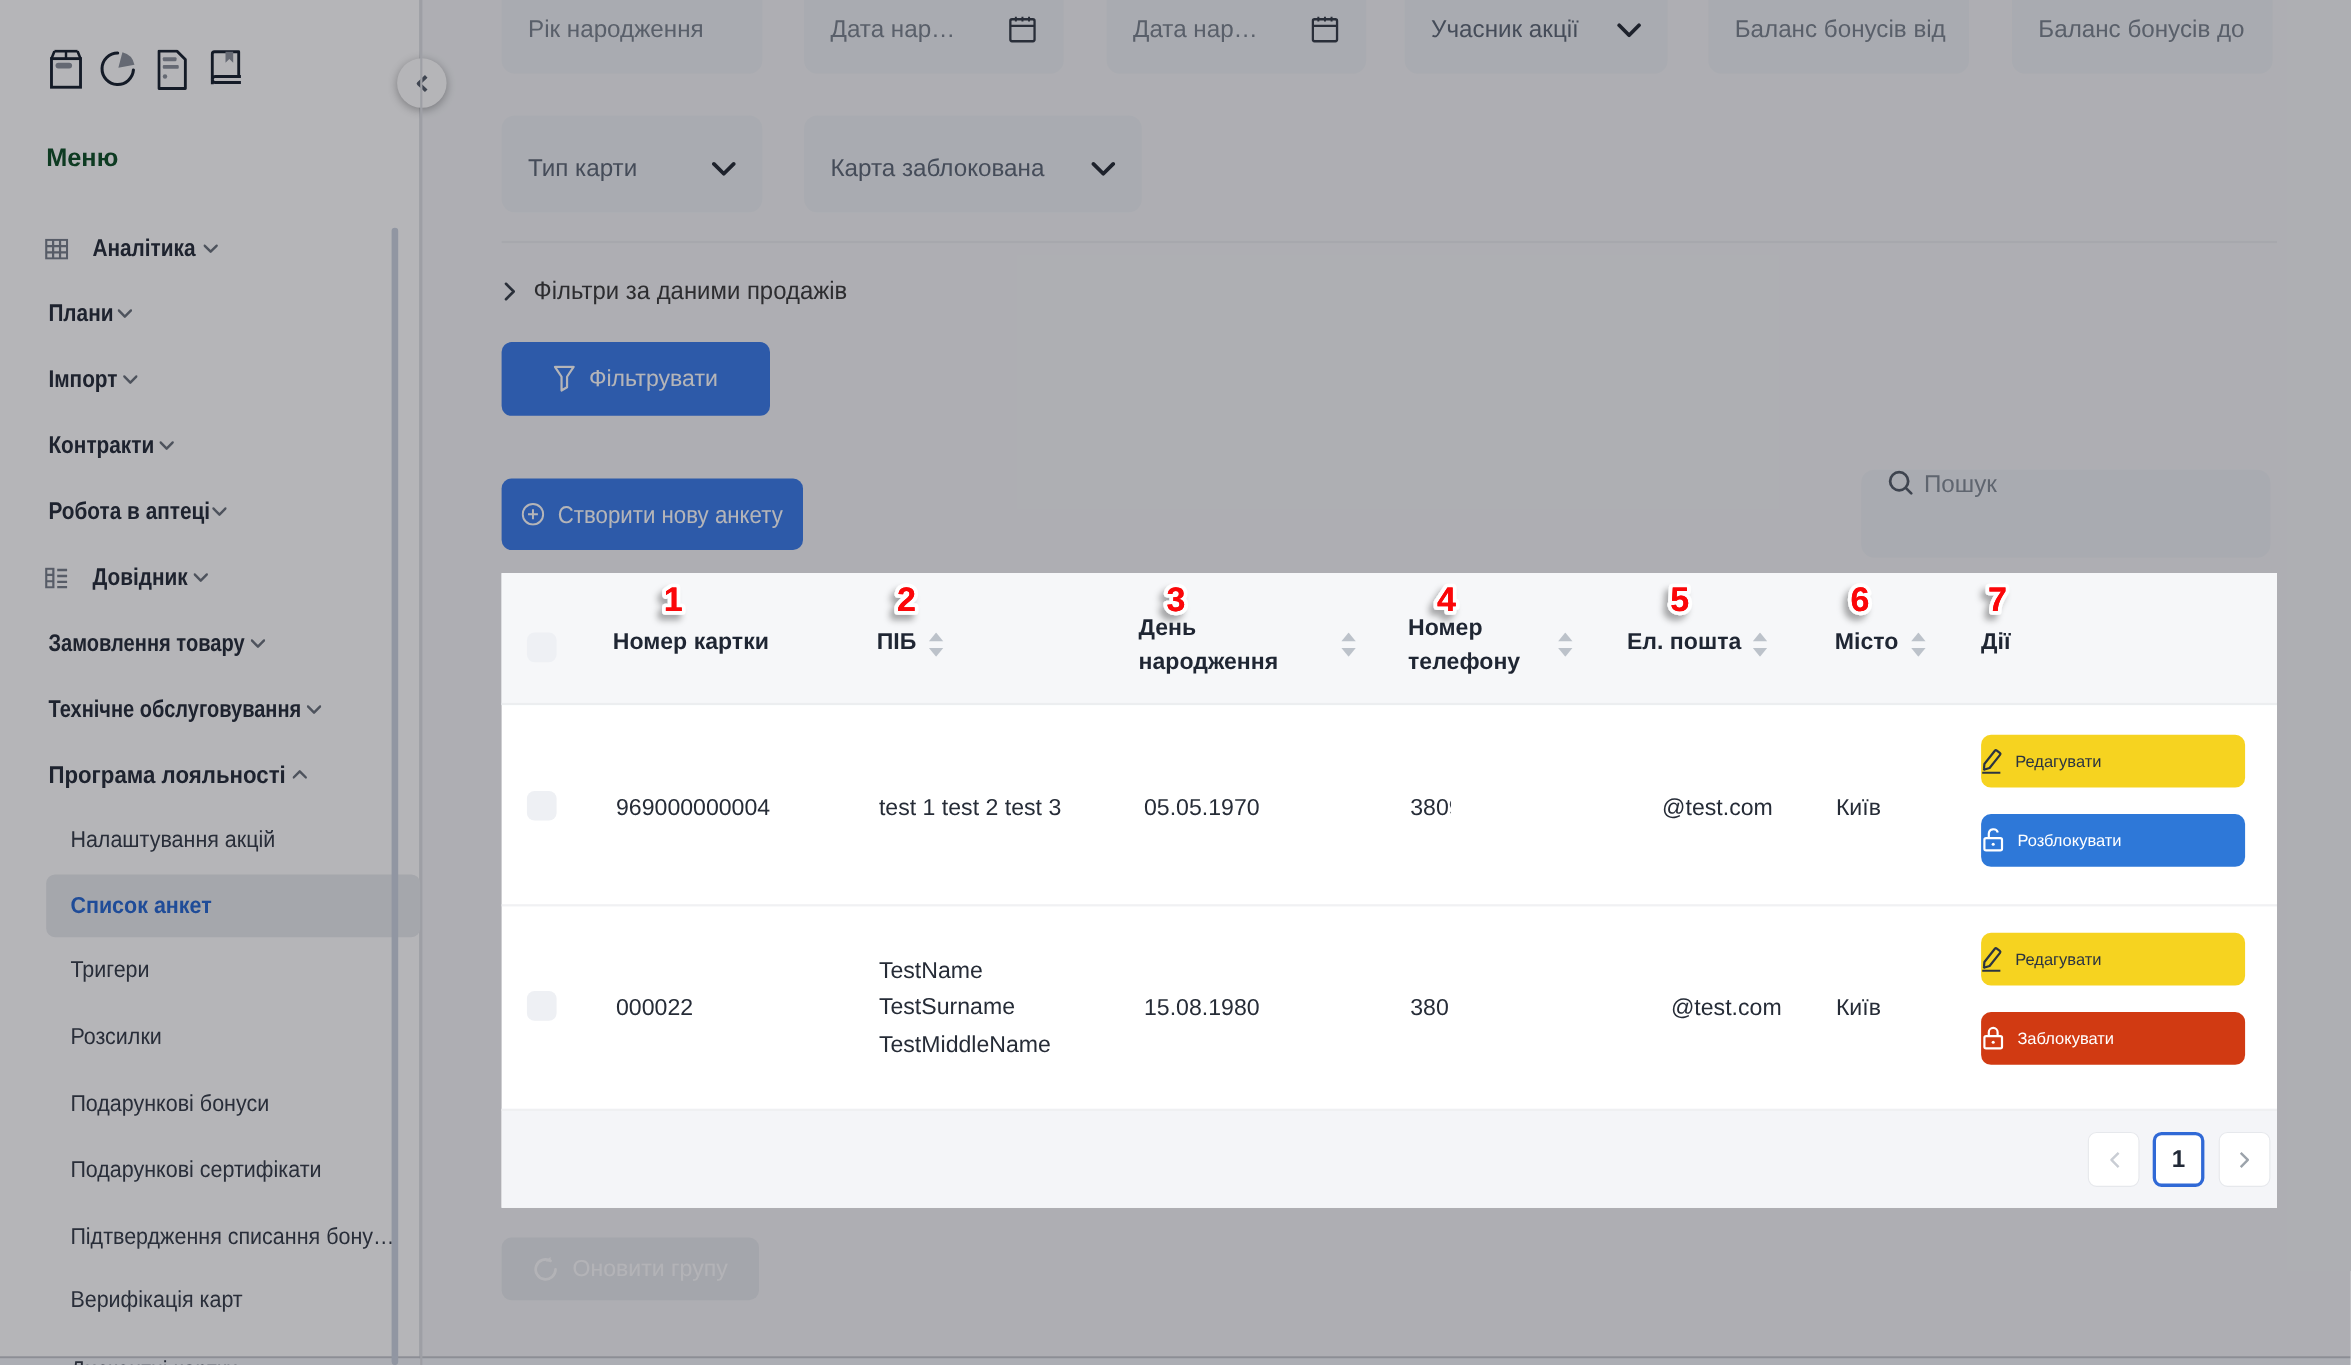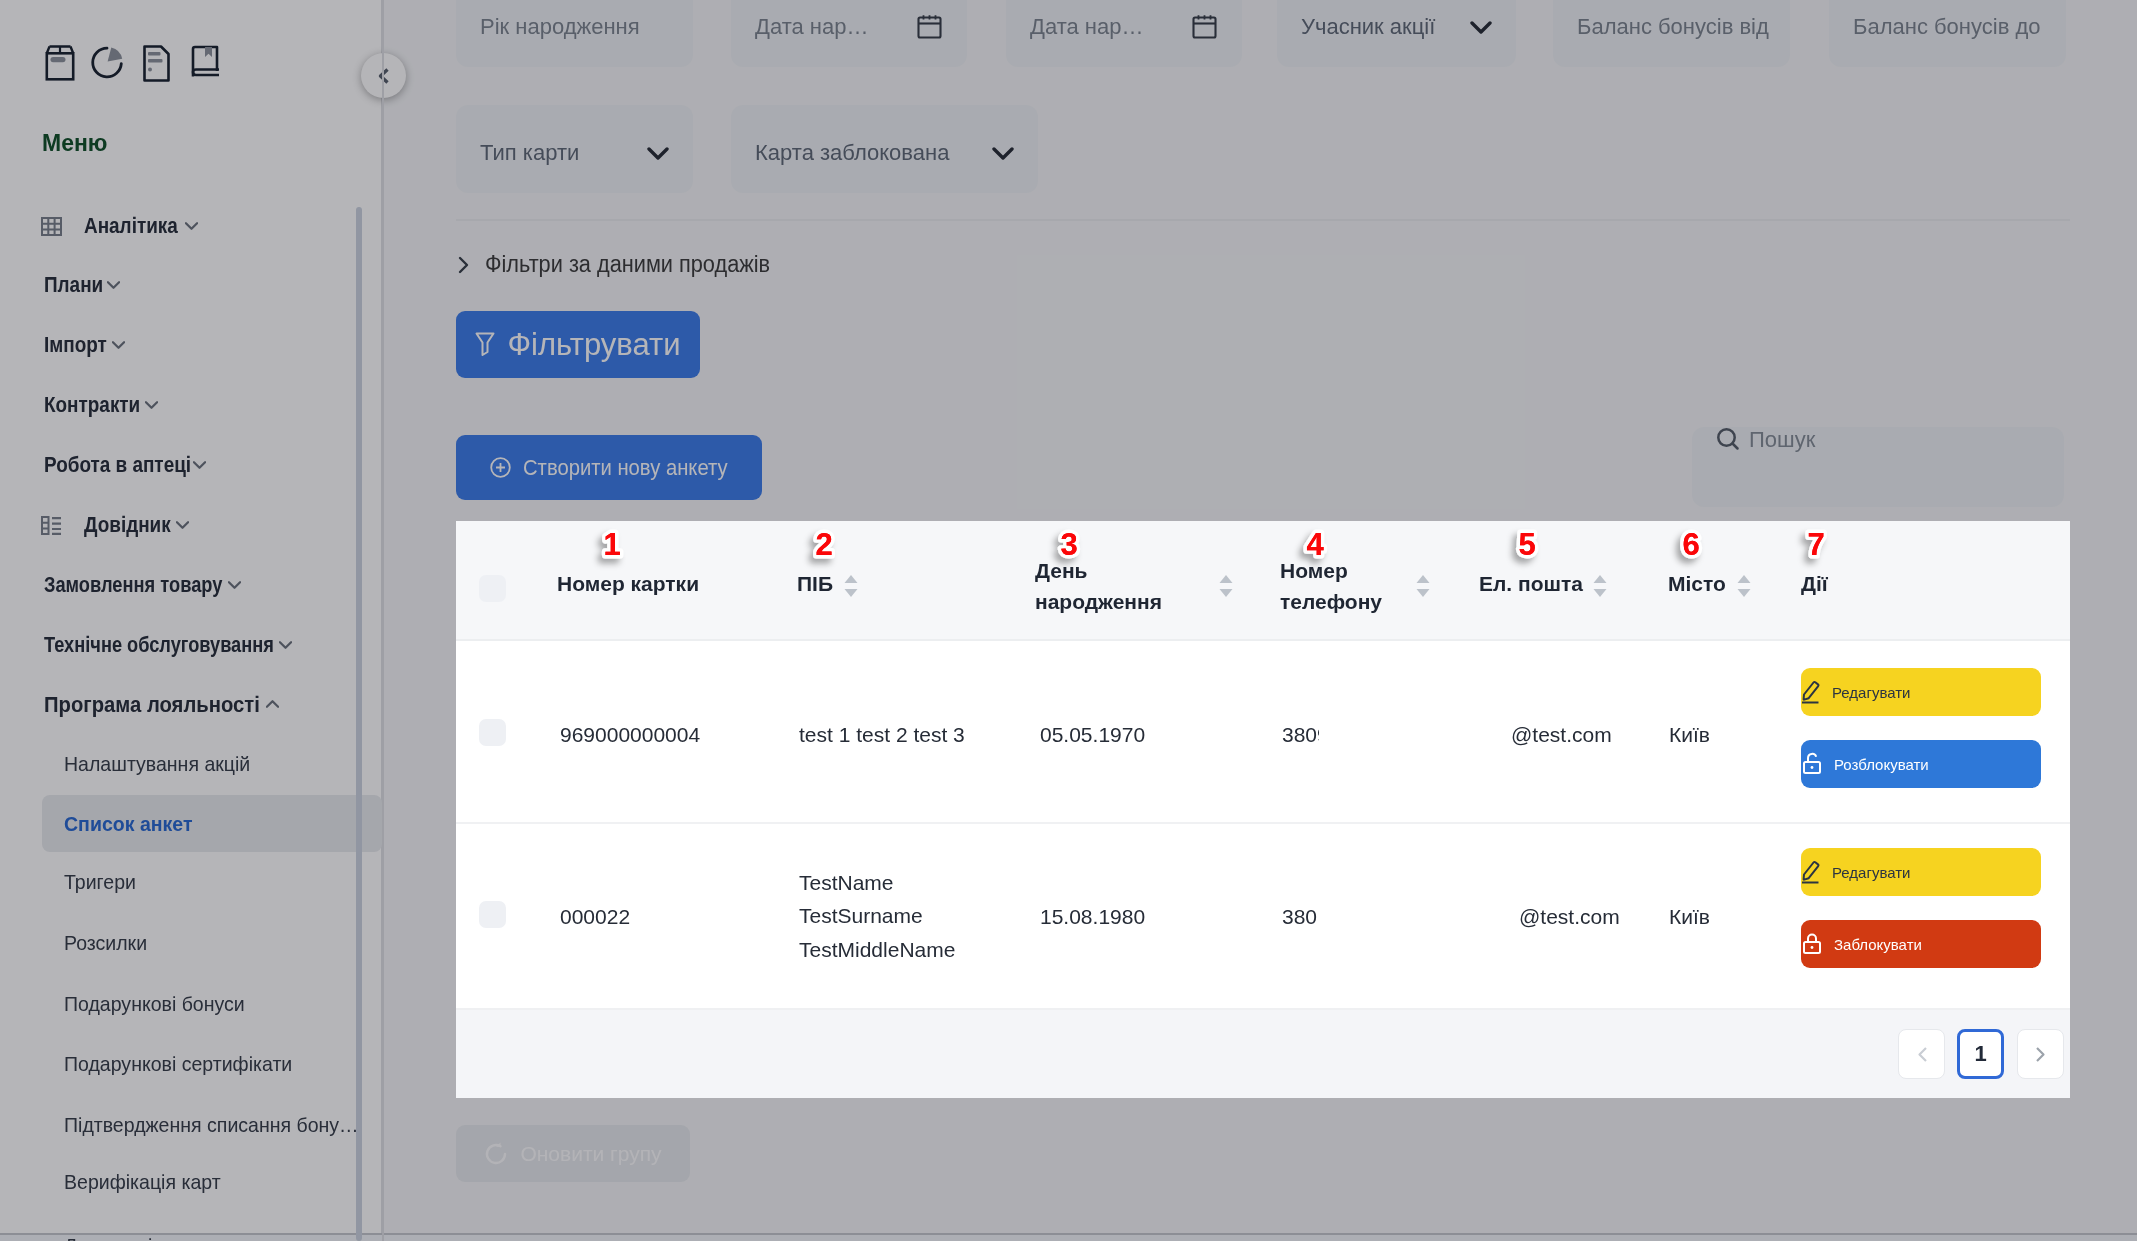--- a/index.html
+++ b/index.html
@@ -189,26 +189,26 @@
 <div class="field fr2 sel" style="left:731px;width:307px;justify-content:space-between">Карта заблокована<svg width="22" height="13" viewBox="0 0 22 13">
       <use href="#selch"></use>
     </svg></div>
 <div class="abs" style="left:456px;top:219px;width:1614px;height:2px;background:#ebedf0"></div>
 <div class="abs" style="left:458px;top:251px;display:flex;align-items:center;gap:16px;font-size:23px;color:#404040">
 <svg width="11" height="18" viewBox="0 0 11 18">
       <path d="M2 2 L9 9 L2 16" stroke="#3c434d" stroke-width="2.4" fill="none" stroke-linecap="round" stroke-linejoin="round"></path>
     </svg>
 <span style="display:inline-block;transform:scaleX(.945);transform-origin:left center">Фільтри за даними продажів</span>
   </div>
-<div class="btnblue" style="left:456px;top:311px;width:244px;height:67px;font-size:31px">
+<div class="btnblue" style="left:456px;top:311px;width:244px;height:67px;font-size:21px">
 <svg width="20" height="25" viewBox="0 0 20 25" fill="none" stroke="#fff" stroke-width="2">
       <path d="M1.5 1.5 L18.5 1.5 L12.5 10.5 L12.5 20 L7.5 23 L7.5 10.5 Z" stroke-linejoin="round"></path>
     </svg>
 Фільтрувати</div>
-<div class="btnblue" style="left:456px;top:435px;width:306px;height:65px;font-size:22px">
+<div class="btnblue" style="left:456px;top:435px;width:274px;height:65px;font-size:22px">
 <svg width="21" height="21" viewBox="0 0 21 21" fill="none" stroke="#fff" stroke-width="1.8">
       <circle cx="10.5" cy="10.5" r="9.3"></circle>
       <path d="M10.5 6 L10.5 15 M6 10.5 L15 10.5"></path>
     </svg>
 <span style="display:inline-block;transform:scaleX(.92);transform-origin:left center;margin-right:-18px">Створити нову анкету</span>
   </div>
 <div class="abs" style="left:1692px;top:427px;width:372px;height:80px;background:#eff1f5;border-radius:12px;display:flex;align-items:flex-start;padding:0 24px;gap:9px">
 <svg width="24" height="24" viewBox="0 0 24 24" fill="none" stroke="#58606b" stroke-width="2.5">
       <circle cx="10.5" cy="10.5" r="8.2"></circle>
       <path d="M16.5 16.5 L21.5 21.5" stroke-linecap="round"></path>

